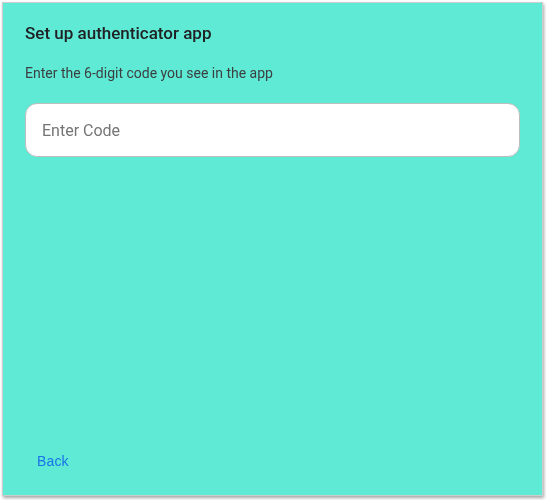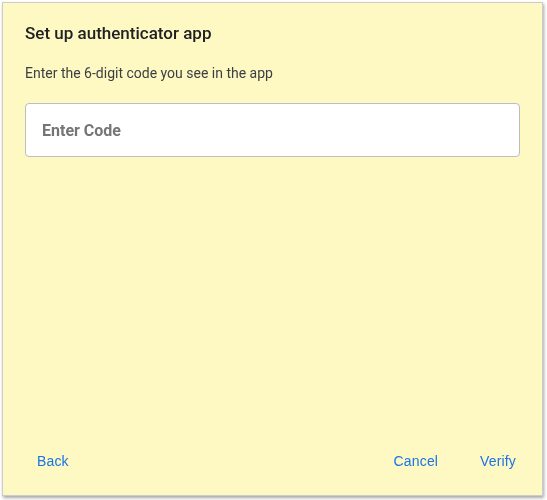--- a/index.html
+++ b/index.html
@@ -12,21 +12,21 @@
       background: #fff;
       width: 547px;
       height: 500px;
       position: relative;
     }
     .dialog {
       width: 541px;
       height: 494px;
       margin: 2px;
       border: 1px solid #ccc;
-      background: #fef9c3;
+      background: #5eead4;
       display: flex;
       flex-direction: column;
       position: relative;
       box-shadow: 1px 2px 3px rgba(0,0,0,0.35);
     }
     .content {
       padding: 20px 22px 0 22px;
       flex: 1;
     }
     .title {
@@ -38,27 +38,26 @@
     .instruction {
       font-size: 14px;
       color: #3c4043;
       font-weight: 400;
       margin-bottom: 22px;
     }
     .code-input {
       width: 100%;
       height: 54px;
       border: 1px solid #bdbdbd;
-      border-radius: 4px;
+      border-radius: 12px;
       padding: 0 16px;
       font-size: 16px;
       color: #202124;
       font-family: inherit;
       outline: none;
-      font-weight: bold;
     }
     .code-input::placeholder {
       color: #757575;
     }
     .footer {
       display: flex;
       justify-content: space-between;
       align-items: center;
       padding: 16px 14px 18px 22px;
     }
@@ -82,18 +81,14 @@
 <body>
 
 <div class="dialog">
   <div class="content">
     <h1 class="title">Set up authenticator app</h1>
     <p class="instruction">Enter the 6-digit code you see in the app</p>
     <input type="text" class="code-input" placeholder="Enter Code" style="">
   </div>
   <div class="footer">
     <button class="text-button">Back</button>
-    <div class="footer-right">
-      <button class="text-button">Cancel</button>
-      <button class="text-button">Verify</button>
-    </div>
   </div>
 </div>
 
 </body></html>

